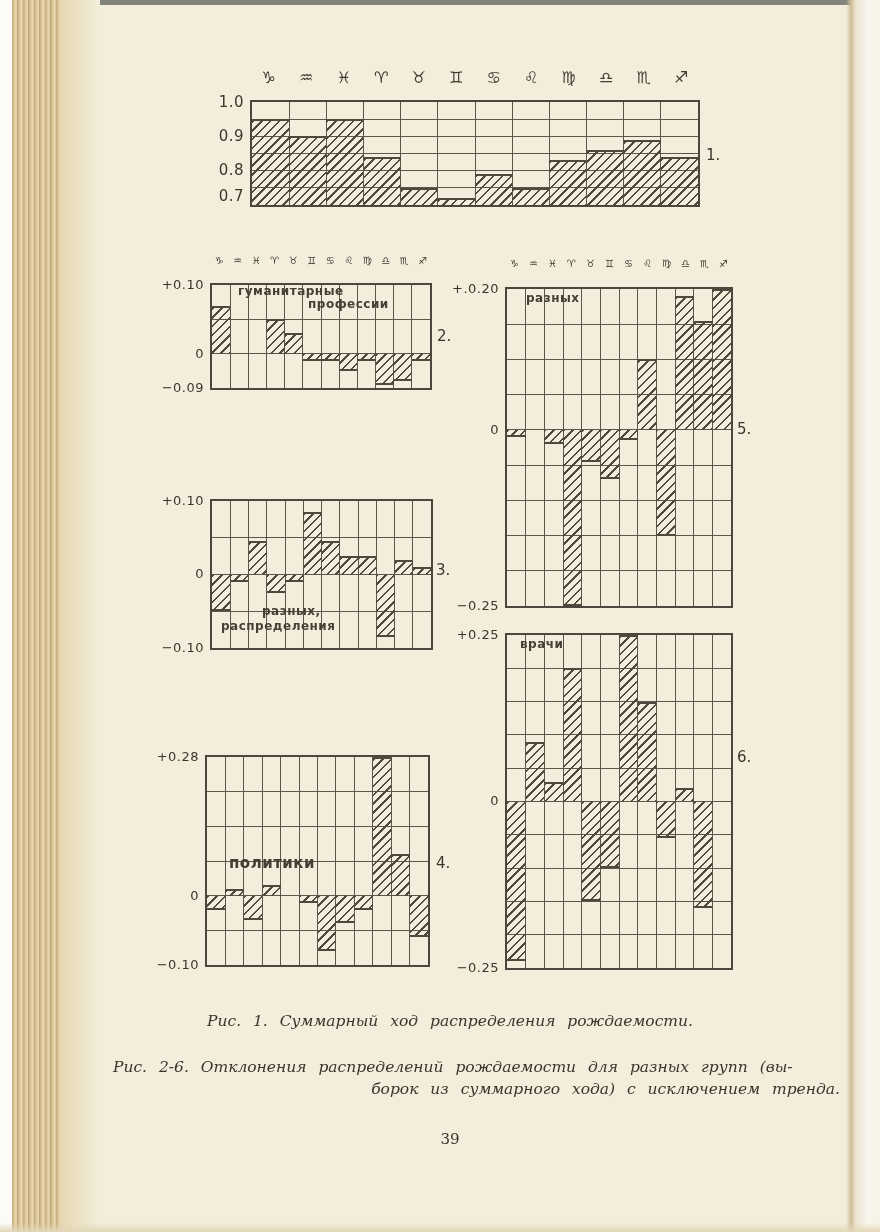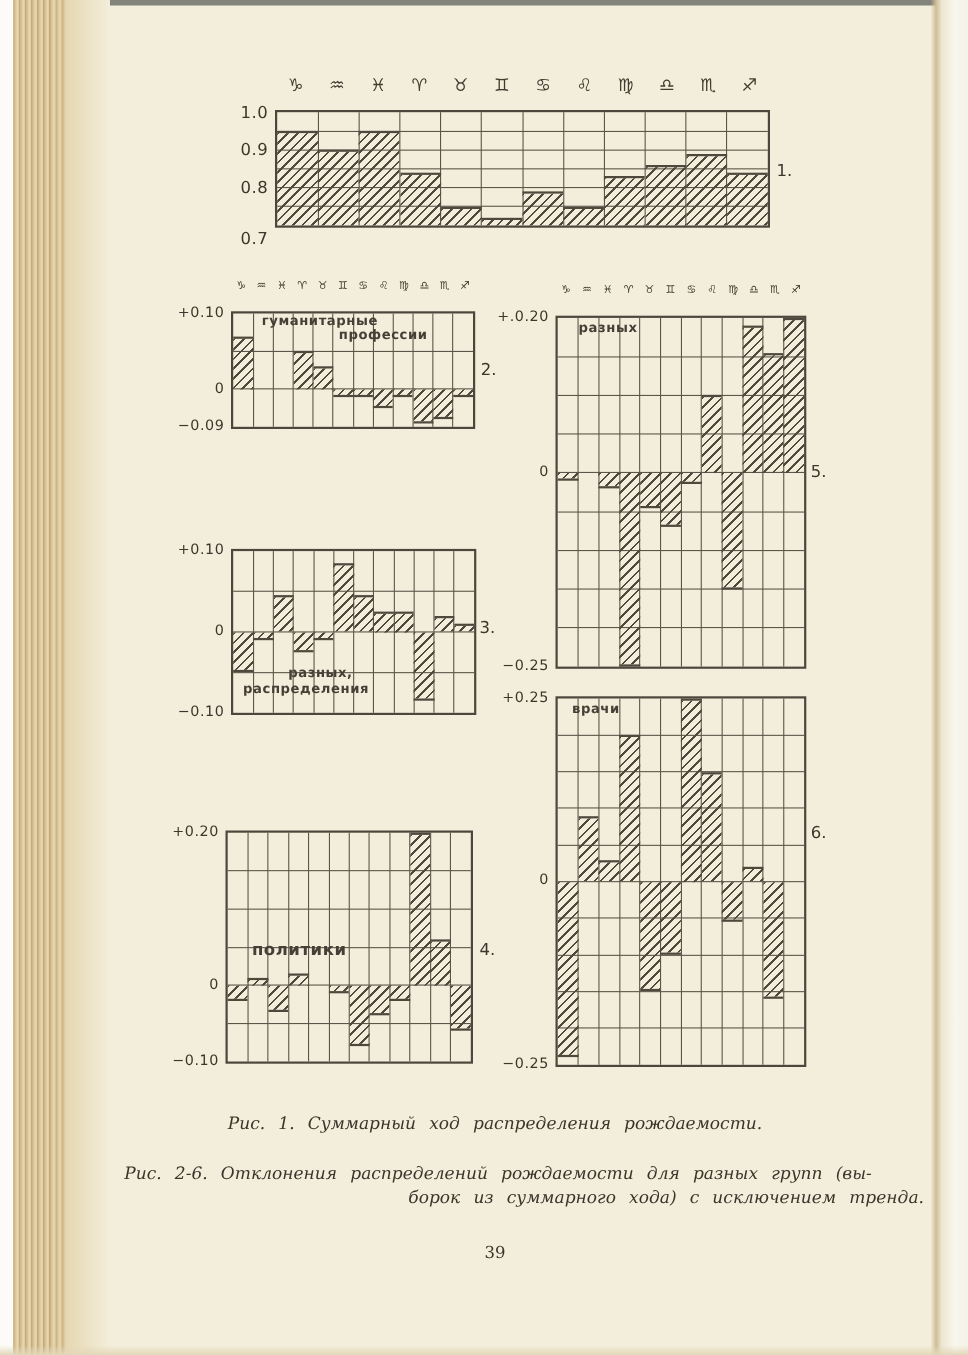--- a/index.html
+++ b/index.html
@@ -78,21 +78,21 @@
       <div class="bar pos" style="left: 223px; top: 72.1px; width: 37.1667px; height: 30.9px;"></div>
       <div class="bar pos" style="left: 260.167px; top: 85.8333px; width: 37.1667px; height: 17.1667px;"></div>
       <div class="bar pos" style="left: 297.333px; top: 58.3667px; width: 37.1667px; height: 44.6333px;"></div>
       <div class="bar pos" style="left: 334.5px; top: 48.0667px; width: 37.1667px; height: 54.9333px;"></div>
       <div class="bar pos" style="left: 371.667px; top: 37.7667px; width: 37.1667px; height: 65.2333px;"></div>
       <div class="bar pos" style="left: 408.833px; top: 54.9333px; width: 37.1667px; height: 48.0667px;"></div>
     </div>
     <div class="ytick" style="left: 174px; width: 70px; top: 92.7px; font-size: 15px;">1.0</div>
     <div class="ytick" style="left: 174px; width: 70px; top: 127.033px; font-size: 15px;">0.9</div>
     <div class="ytick" style="left: 174px; width: 70px; top: 161.367px; font-size: 15px;">0.8</div>
-    <div class="ytick" style="left: 174px; width: 70px; top: 208px; font-size: 15px;">0.7</div>
+    <div class="ytick" style="left: 174px; width: 70px; top: 187px; font-size: 15px;">0.7</div>
     <div class="side-label" style="left: 706px; top: 146px;">1.</div>
     <div class="zod" style="left: 250px; width: 37.5px; top: 70px; font-size: 16px;">♑</div>
     <div class="zod" style="left: 287.5px; width: 37.5px; top: 70px; font-size: 16px;">♒</div>
     <div class="zod" style="left: 325px; width: 37.5px; top: 70px; font-size: 16px;">♓</div>
     <div class="zod" style="left: 362.5px; width: 37.5px; top: 70px; font-size: 16px;">♈</div>
     <div class="zod" style="left: 400px; width: 37.5px; top: 70px; font-size: 16px;">♉</div>
     <div class="zod" style="left: 437.5px; width: 37.5px; top: 70px; font-size: 16px;">♊</div>
     <div class="zod" style="left: 475px; width: 37.5px; top: 70px; font-size: 16px;">♋</div>
     <div class="zod" style="left: 512.5px; width: 37.5px; top: 70px; font-size: 16px;">♌</div>
     <div class="zod" style="left: 550px; width: 37.5px; top: 70px; font-size: 16px;">♍</div>
@@ -198,21 +198,21 @@
       <div class="bar neg" style="left: 36.8333px; top: 138.667px; width: 18.4167px; height: 24.2667px;"></div>
       <div class="bar pos" style="left: 55.25px; top: 128.267px; width: 18.4167px; height: 10.4px;"></div>
       <div class="bar neg" style="left: 92.0833px; top: 138.667px; width: 18.4167px; height: 6.93333px;"></div>
       <div class="bar neg" style="left: 110.5px; top: 138.667px; width: 18.4167px; height: 55.4667px;"></div>
       <div class="bar neg" style="left: 128.917px; top: 138.667px; width: 18.4167px; height: 27.7333px;"></div>
       <div class="bar neg" style="left: 147.333px; top: 138.667px; width: 18.4167px; height: 13.8667px;"></div>
       <div class="bar pos" style="left: 165.75px; top: 0px; width: 18.4167px; height: 138.667px;"></div>
       <div class="bar pos" style="left: 184.167px; top: 97.0667px; width: 18.4167px; height: 41.6px;"></div>
       <div class="bar neg" style="left: 202.583px; top: 138.667px; width: 18.4167px; height: 41.6px;"></div>
     </div>
-    <div class="ytick" style="left: 129px; width: 70px; top: 748.94px; font-size: 13px;">+0.20</div>
+    <div class="ytick" style="left: 129px; width: 70px; top: 748.94px; font-size: 13px;">+0.28</div>
     <div class="ytick" style="left: 129px; width: 70px; top: 887.607px; font-size: 13px;">0</div>
     <div class="ytick" style="left: 129px; width: 70px; top: 956.94px; font-size: 13px;">−0.10</div>
     <div class="side-label" style="left: 436px; top: 854px;">4.</div>
     <div class="glabel" style="left: 229px; top: 838px; font-size: 15px; margin-top: 16px;">политики</div>
     <div class="plot" style="left: 505px; top: 287px; width: 228px; height: 321px;">
       <div class="gridline-h" style="top: 34.7222px;"></div>
       <div class="gridline-h" style="top: 69.9444px;"></div>
       <div class="gridline-h" style="top: 105.167px;"></div>
       <div class="gridline-h" style="top: 140.389px;"></div>
       <div class="gridline-h" style="top: 175.611px;"></div>

